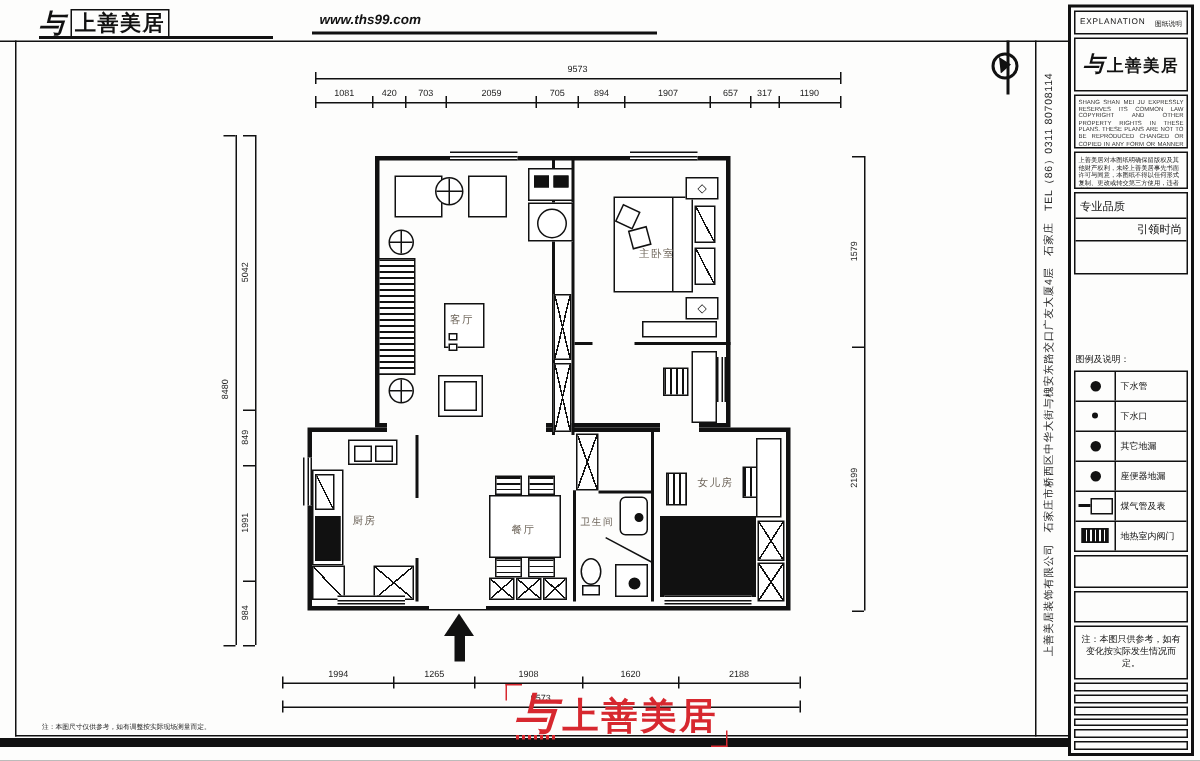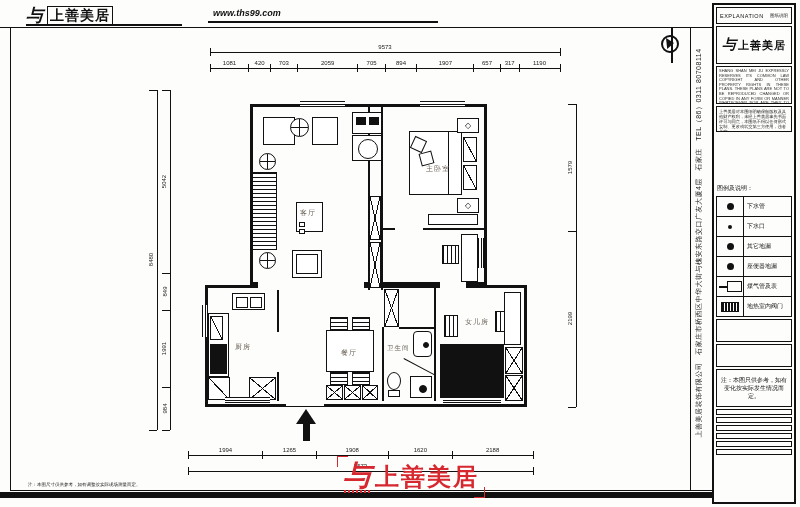--- a/index.html
+++ b/index.html
@@ -316,20 +316,24 @@
     <div id="p-title" class="pbox">
       <span class="en">EXPLANATION</span>
       <span class="zh">图纸说明</span>
     </div>
     <div id="p-logo" class="pbox">
       <span class="glyph">与</span>
       <span class="txt">上善美居</span>
     </div>
     <div id="p-cr-en" class="pbox">SHANG SHAN MEI JU EXPRESSLY RESERVES ITS COMMON LAW COPYRIGHT AND OTHER PROPERTY RIGHTS IN THESE PLANS. THESE PLANS ARE NOT TO BE REPRODUCED CHANGED OR COPIED IN ANY FORM OR MANNER WHATSOEVER NOR ARE THEY TO BE ASSIGNED TO ANY THIRD PARTY WITHOUT FIRST OBTAINING THE EXPRESSED WRITTEN PERMISSION AND CONSENT OF SHANG SHAN MEI JU.</div>
     <div id="p-cr-zh" class="pbox">上善美居对本图纸明确保留版权及其他财产权利，未经上善美居事先书面许可与同意，本图纸不得以任何形式复制、更改或转交第三方使用，违者必究。</div>
+    <div id="p-quality" class="pbox">
+      <div class="q1">专业品质</div>
+      <div class="q2">引领时尚</div>
+    </div>
     <div id="p-spacer">
       <span id="legend-title">图例及说明：</span>
     </div>
     <div id="legend-table">
         <div class="lrow">
           <div class="lsym">
             <span class="sym dot-large"></span>
           </div>
           <div class="llab">下水管</div>
         </div>

